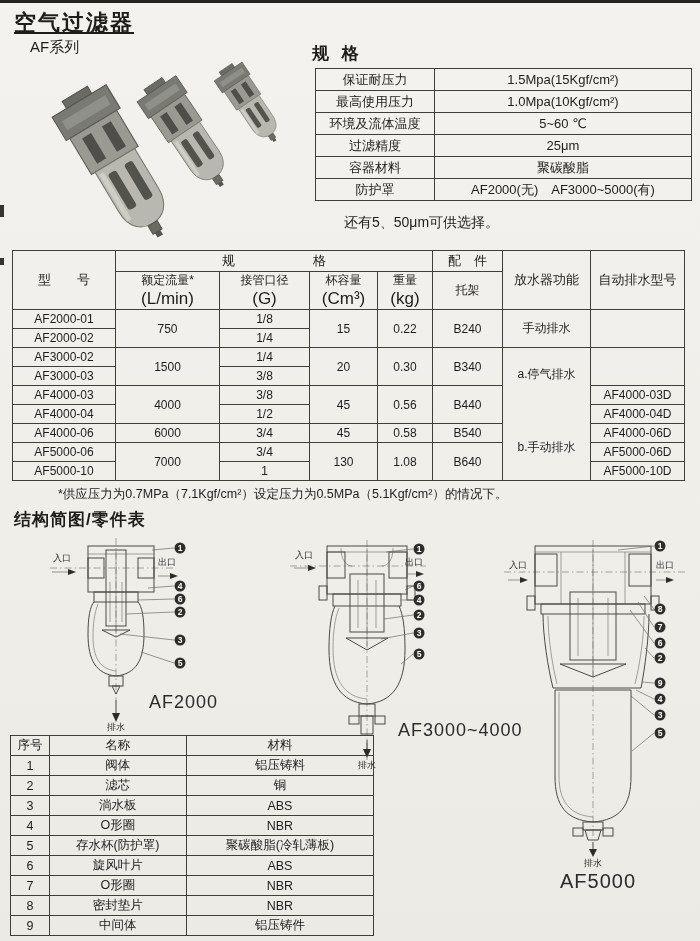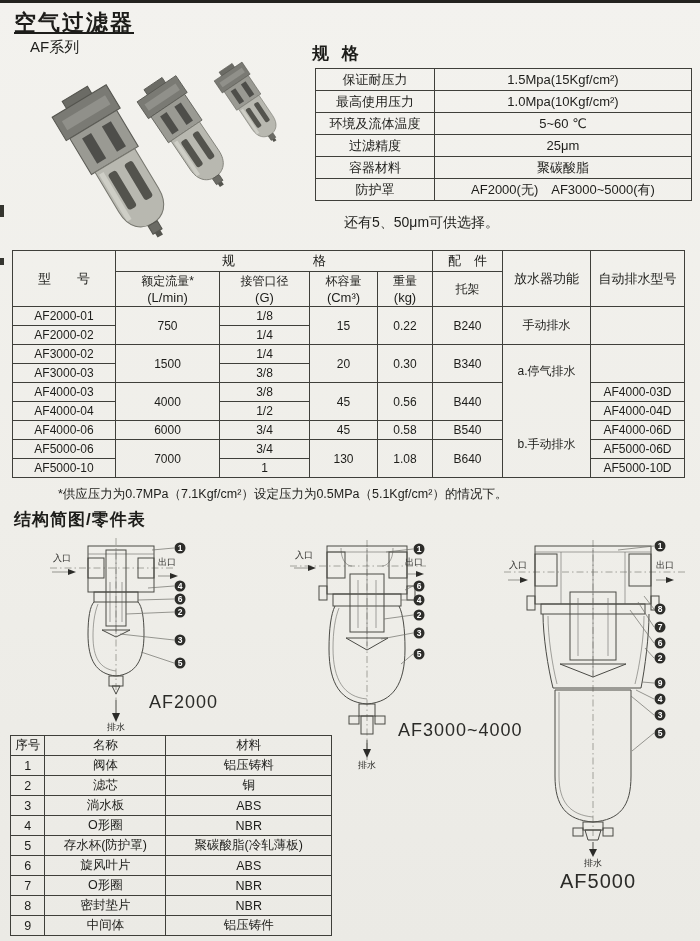--- a/index.html
+++ b/index.html
@@ -18,38 +18,38 @@
   table{border-collapse:collapse;}
   td{border:1px solid #3f3f3a;text-align:center;vertical-align:middle;padding:0 2px;}
   .stable{position:absolute;left:315px;top:68px;width:376px;table-layout:fixed;font-size:13px;}
   .stable td{height:21px;}
   .spec-note{position:absolute;left:344px;top:214px;font-size:14px;}
 
   .mtable{position:absolute;left:12px;top:250px;width:672px;table-layout:fixed;font-size:12px;}
   .mtable .h1 td{height:20px;font-size:13px;}
   .mtable .h2 td{height:34px;}
   .mtable tr.dr td{height:18px;}
-  .hu{font-size:13px;}
+  .hu{font-size:17px;}
   .drainfunc{vertical-align:top;padding-top:18px;}
   .drainfunc .b2{margin-top:56px;}
   .footnote{position:absolute;left:14px;top:486px;font-size:12.5px;margin-left:44px;}
 
   .struct-head{position:absolute;left:14px;top:508px;font-size:17px;font-weight:bold;letter-spacing:1px;}
   .diagram{position:absolute;}
   .dxf{fill:none;stroke:#4a4a45;stroke-width:1;}
   .thin{fill:none;stroke:#6a6a64;stroke-width:0.6;}
   .cl{fill:none;stroke:#8f8f88;stroke-width:0.8;stroke-dasharray:7 3 1.5 3;}
   .leader{stroke:#6f6f68;stroke-width:0.7;}
   .callout circle{fill:#2d2d2a;}
   .callout text{fill:#ffffff;font-size:8.5px;font-weight:bold;text-anchor:middle;}
   .dlabel{font-size:9px;fill:#2b2b28;text-anchor:middle;}
   .dname{font-size:18px;fill:#2b2b28;letter-spacing:1px;}
   .ah{fill:#2b2b28;stroke:none;}
 
-  .ptable{position:absolute;left:10px;top:735px;width:322px;table-layout:fixed;font-size:12.5px;}
+  .ptable{position:absolute;left:10px;top:735px;width:364px;table-layout:fixed;font-size:12.5px;}
   .ptable td{height:19px;}
 </style>
 </head>
 <body>
 
 <div class="page">
   <div class="scan-top"></div>
   <div class="scan-mark" style="top:205px;height:12px;"></div>
   <div class="scan-mark" style="top:258px;height:7px;"></div>
 

